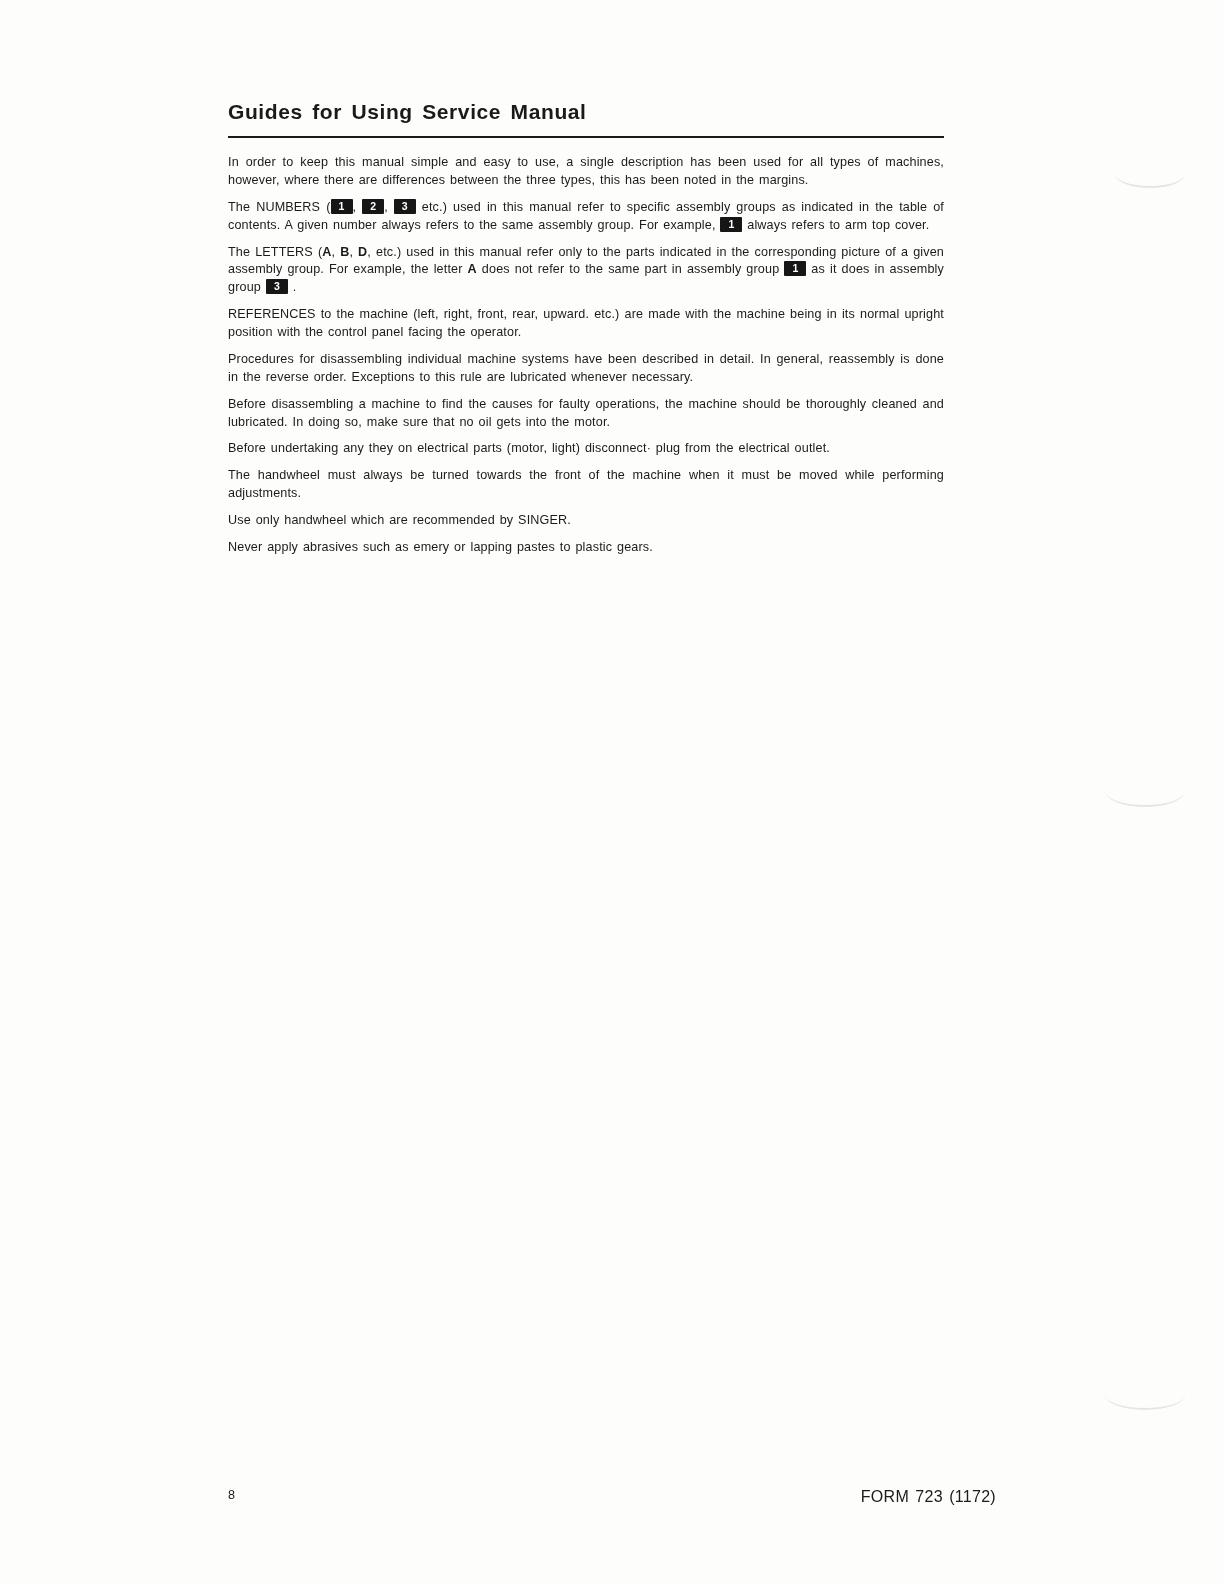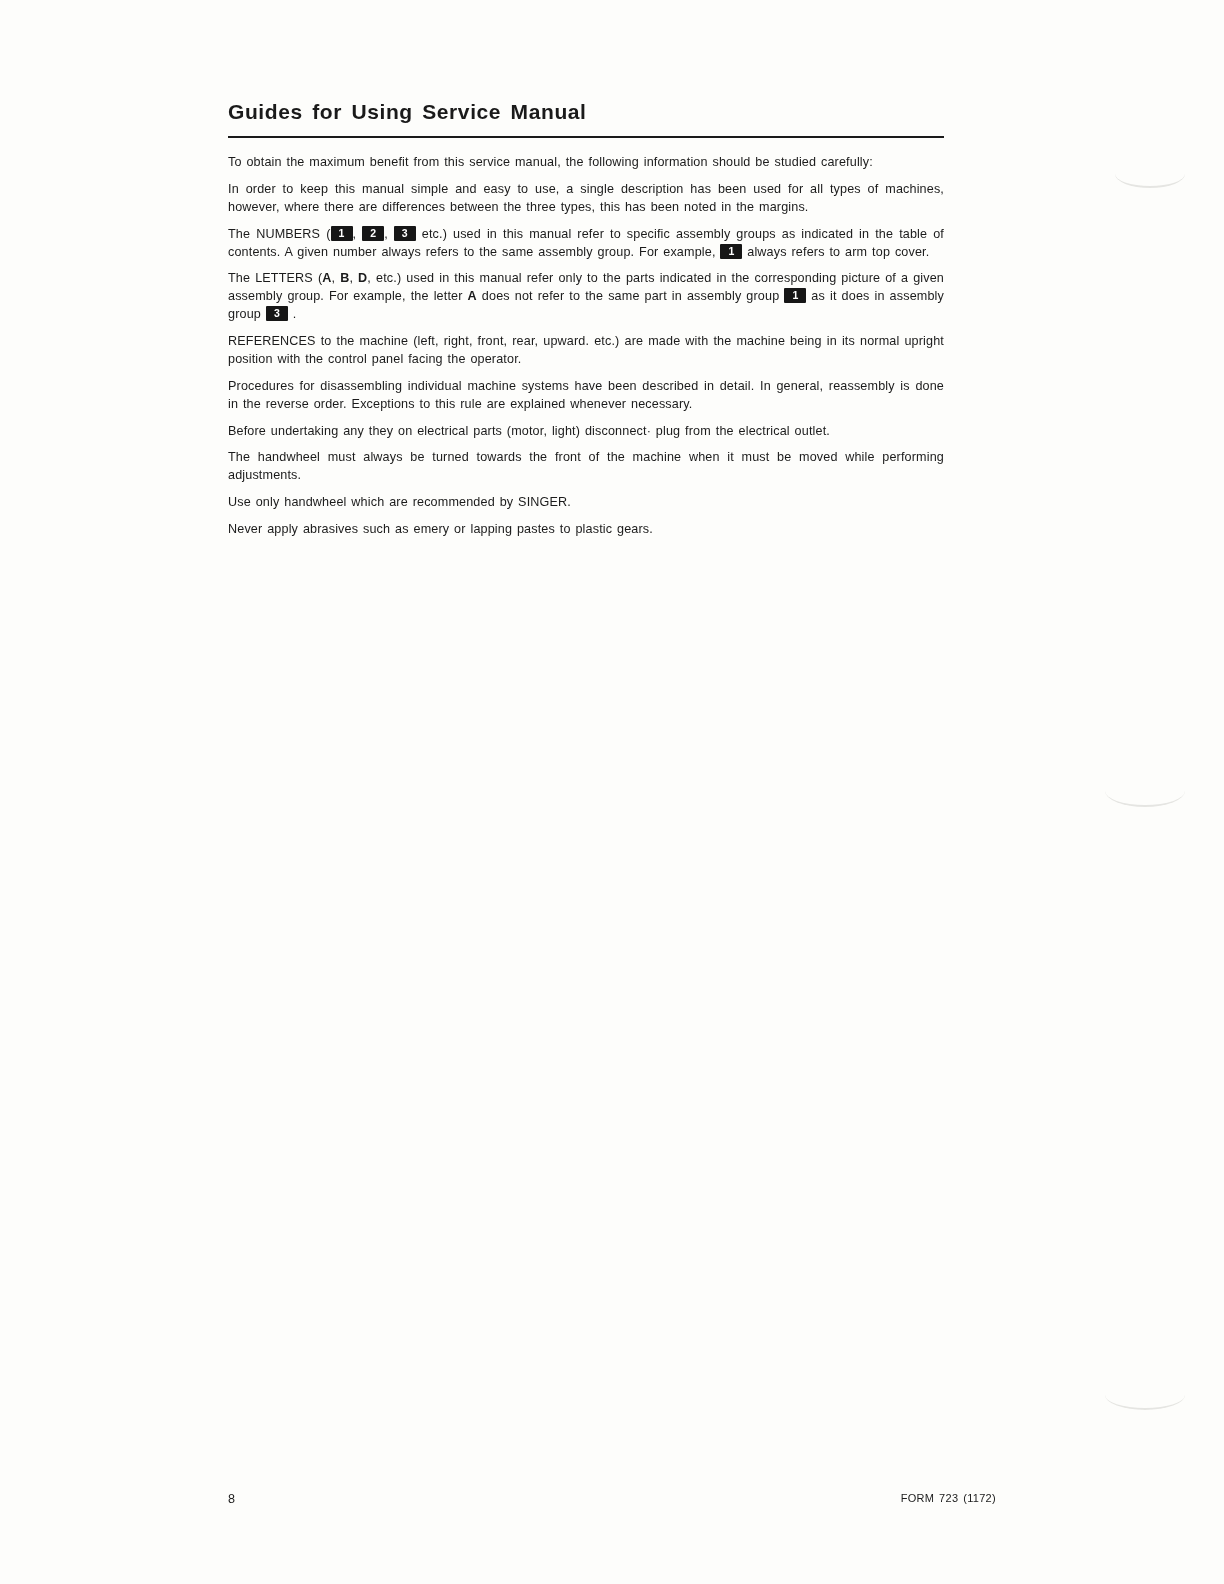--- a/index.html
+++ b/index.html
@@ -75,41 +75,41 @@
     right: 228px;
     bottom: 78px;
     display: flex;
     justify-content: space-between;
     font-size: 12.4px;
     color: #1b1b1b;
     letter-spacing: .3px;
     word-spacing: 1.5px;
   }
   .page-number { font-size: 12.6px; }
-  .form-code { font-size: 11px; }
+  .form-code { font-size: 16px; }
 </style>
 </head>
 <body>
 
 <div class="page">
 
   <div class="scan-mark" style="left:1115px; top:160px; width:70px; height:26px;"></div>
   <div class="scan-mark" style="left:1105px; top:775px; width:80px; height:30px;"></div>
   <div class="scan-mark" style="left:1105px; top:1380px; width:80px; height:28px;"></div>
 
   <div class="content">
     <h1 class="doc-title">Guides for Using Service Manual</h1>
     <hr class="title-rule">
     <div id="paragraphs">
-        <p class="para">To obtain the maximum benefit from this service manual, the following information should be studied carefully:</p>
         <p class="para">In order to keep this manual simple and easy to use, a single description has been used for all types of machines, however, where there are differences between the three types, this has been noted in the margins.</p>
         <p class="para">The NUMBERS (<span class="chip">1</span>, <span class="chip">2</span>, <span class="chip">3</span> etc.) used in this manual refer to specific assembly groups as indicated in the table of contents. A given number always refers to the same assembly group. For example, <span class="chip">1</span> always refers to arm top cover.</p>
         <p class="para">The LETTERS (<span class="bold">A</span>, <span class="bold">B</span>, <span class="bold">D</span>, etc.) used in this manual refer only to the parts indicated in the corresponding picture of a given assembly group. For example, the letter <span class="bold">A</span> does not refer to the same part in assembly group <span class="chip">1</span> as it does in assembly group <span class="chip">3</span> .</p>
         <p class="para">REFERENCES to the machine (left, right, front, rear, upward. etc.) are made with the machine being in its normal upright position with the control panel facing the operator.</p>
-        <p class="para">Procedures for disassembling individual machine systems have been described in detail. In general, reassembly is done in the reverse order. Exceptions to this rule are explained whenever necessary.</p>
+        <p class="para">Procedures for disassembling individual machine systems have been described in detail. In general, reassembly is done in the reverse order. Exceptions to this rule are lubricated whenever necessary.</p>
+        <p class="para">Before disassembling a machine to find the causes for faulty operations, the machine should be thoroughly cleaned and lubricated. In doing so, make sure that no oil gets into the motor.</p>
         <p class="para">Before undertaking any they on electrical parts (motor, light) disconnect· plug from the electrical outlet.</p>
         <p class="para">The handwheel must always be turned towards the front of the machine when it must be moved while performing adjustments.</p>
         <p class="para">Use only handwheel which are recommended by SINGER.</p>
         <p class="para">Never apply abrasives such as emery or lapping pastes to plastic gears.</p>
       </div>
   </div>
 
   <div class="footer">
     <span class="page-number">8</span>
     <span class="form-code">FORM  723  (1172)</span>

